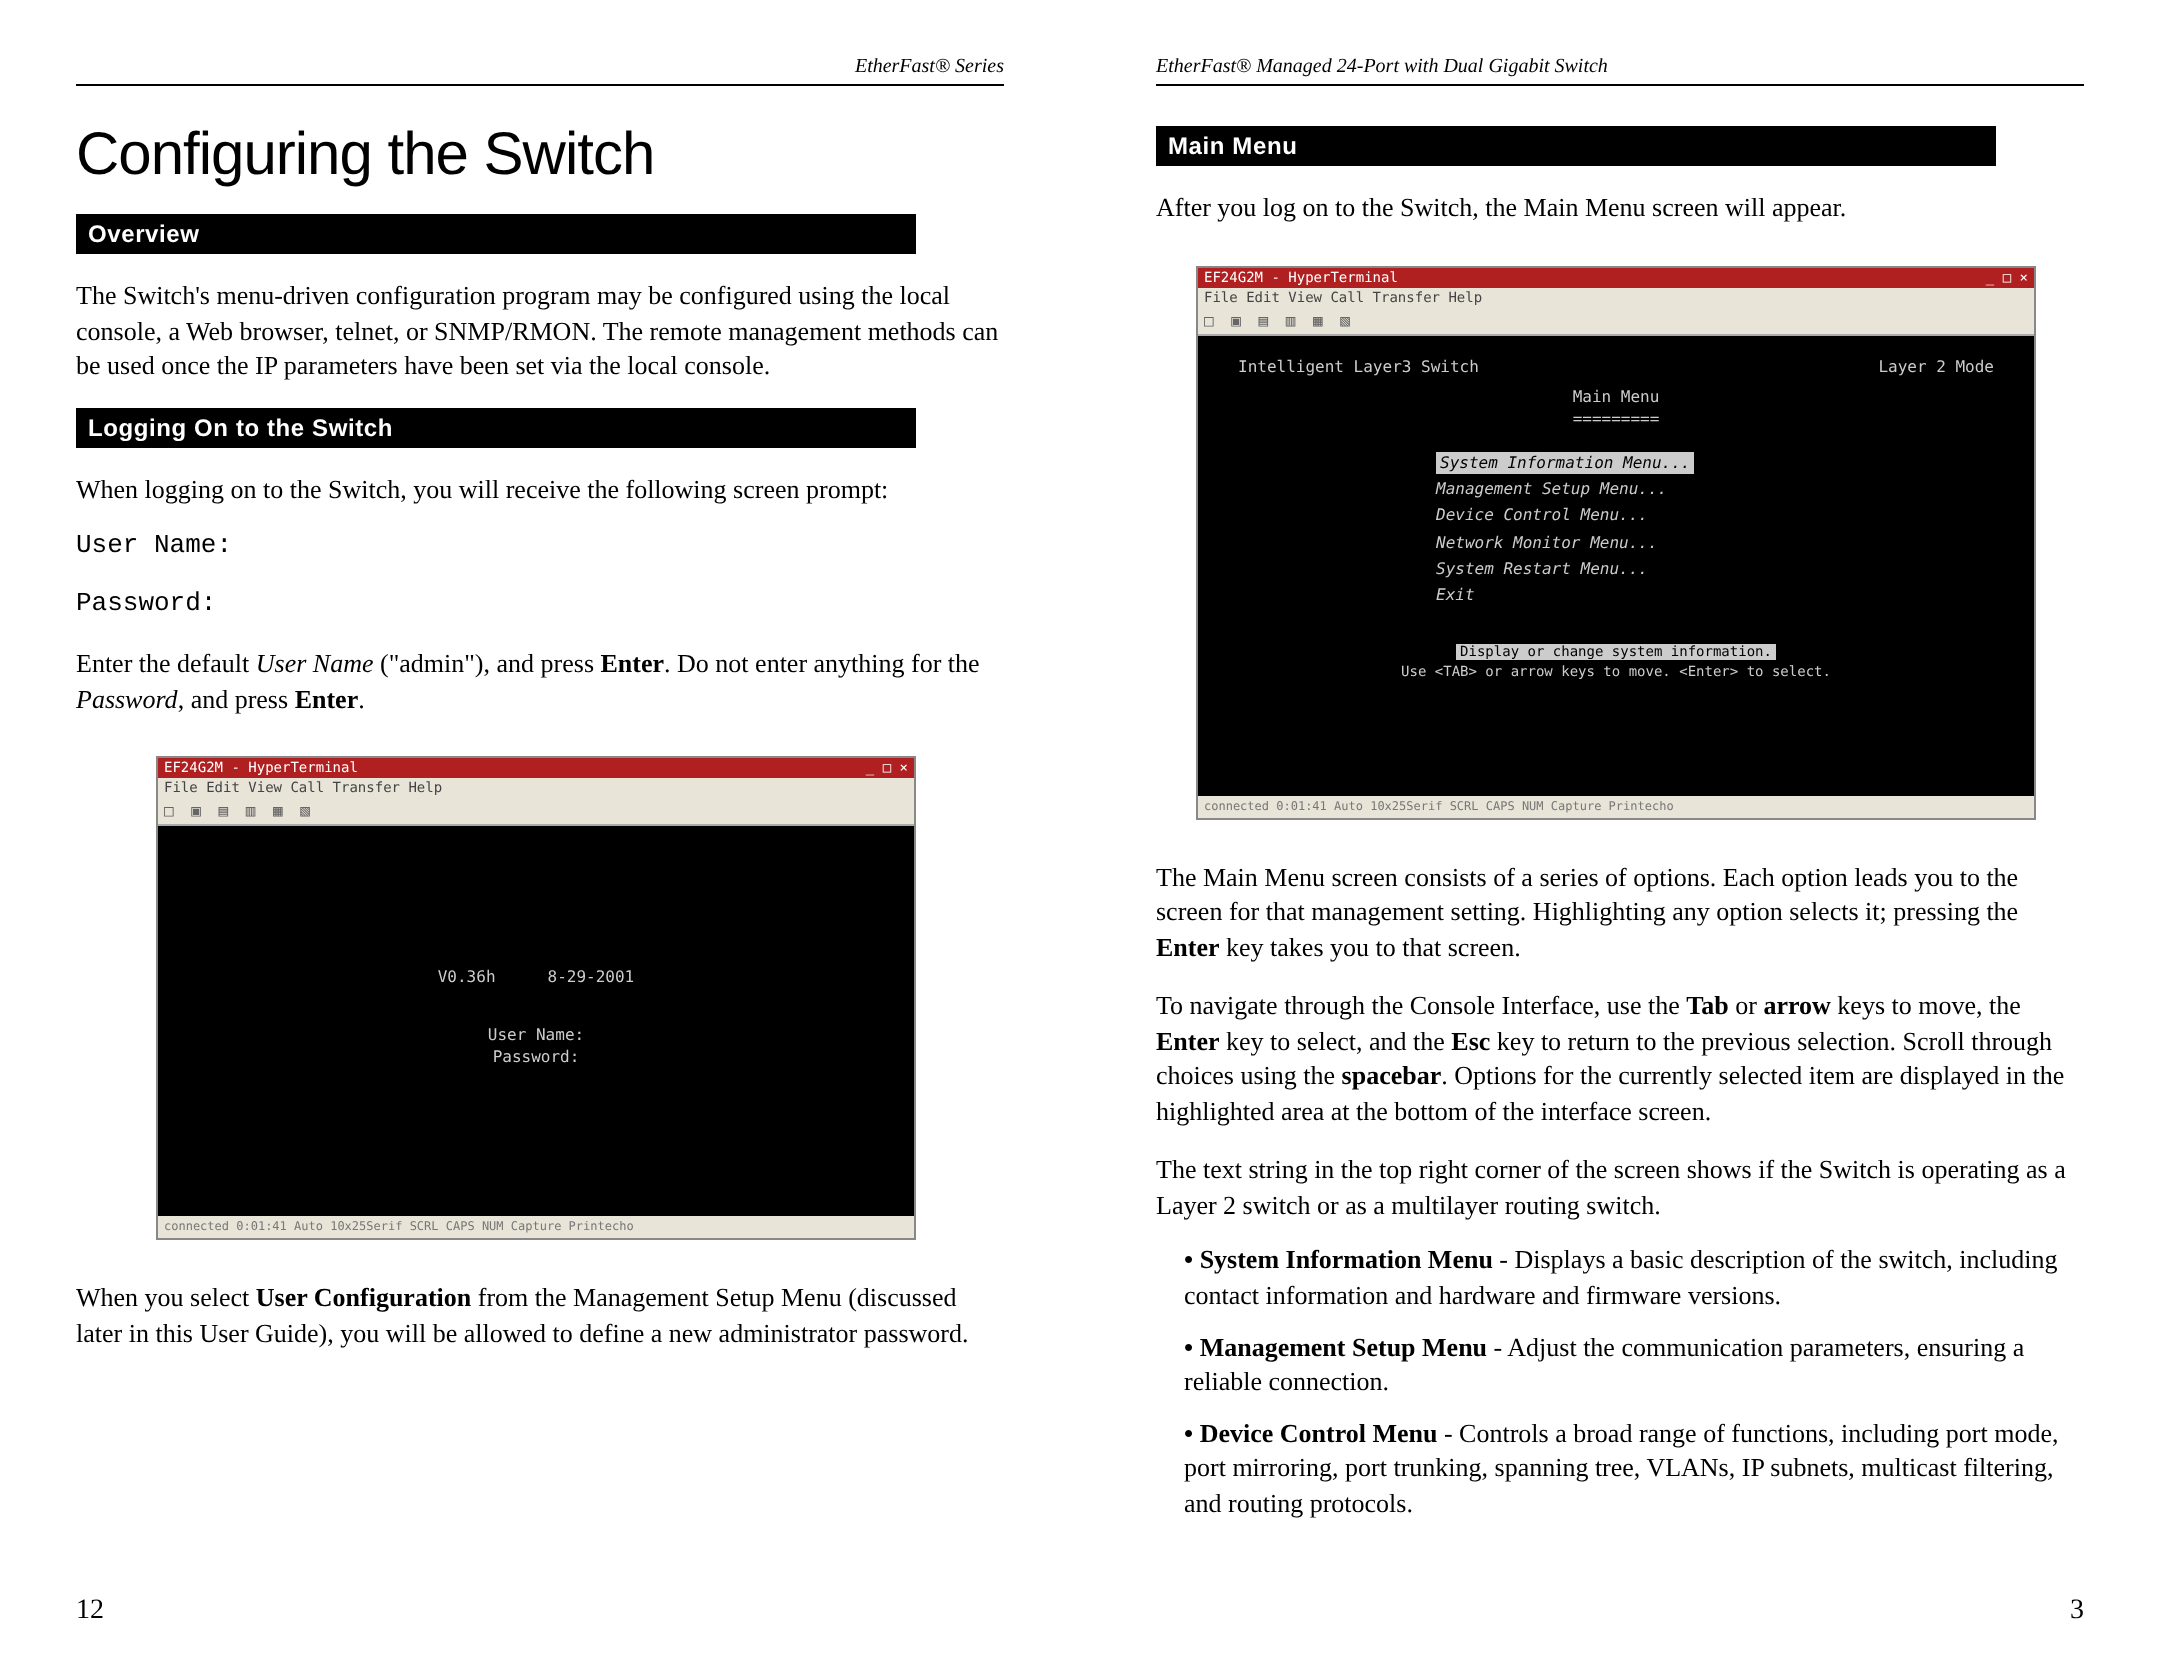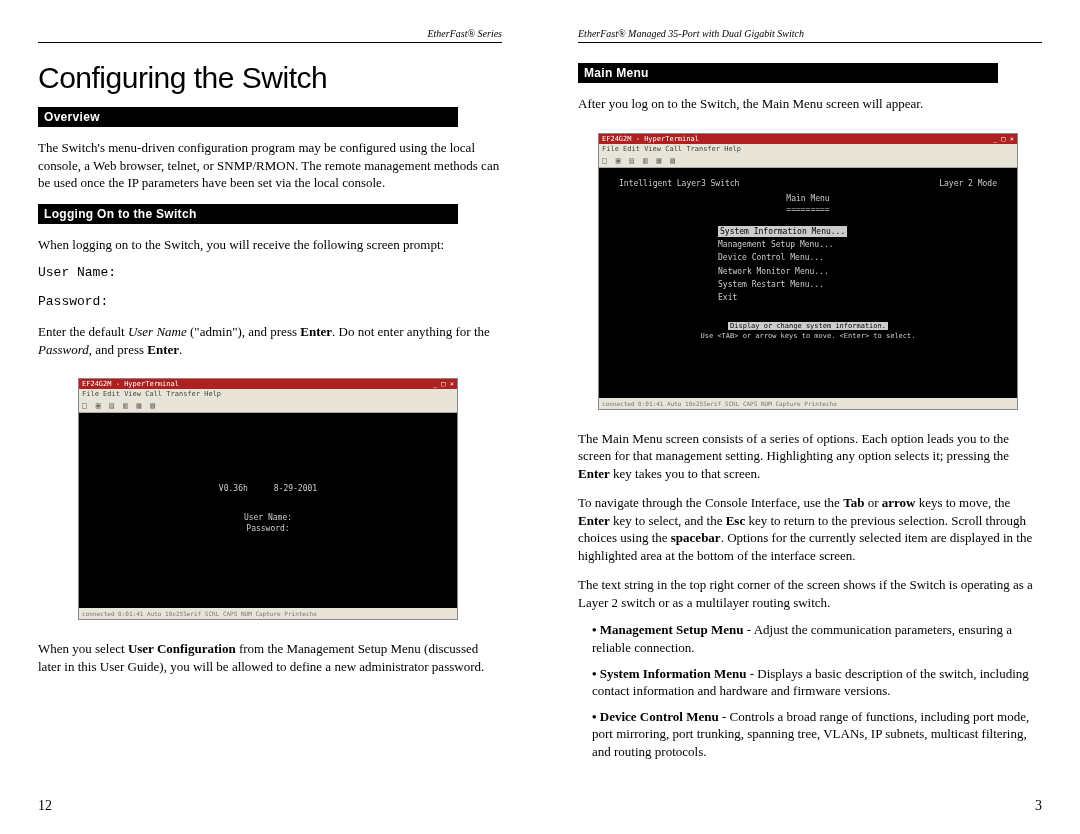--- a/index.html
+++ b/index.html
@@ -111,21 +111,21 @@
   }
   .screen .login-block {
     text-align: center;
     margin-top: 60px;
   }
   .screen .ver-row { display:flex; justify-content:center; gap:26px; }
   .screen .menu-title-row { display:flex; justify-content:space-between; padding: 0 10px; gap: 26px; }
   .screen .menu-header { text-align:center; margin-top:4px; }
   .screen .menu-underline { text-align:center; }
   .screen .menu-items { margin: 10px auto 0 auto; width: 180px; text-align:left; }
-  .screen .menu-items div { padding: 1px 0; }
+  .screen .menu-items div { padding: 1px 0; font-style: italic; }
   .screen .menu-items .sel { background:#ccc; color:#000; display:inline-block; padding:0 2px; }
   .screen .hint { text-align:center; margin-top:18px; font-size:7px; }
   .screen .hint .hl { background:#ccc; color:#000; padding:0 2px;margin-top:15px; }
   .bullets { margin: 4px 0 0 14px; padding:0; }
   .bullets li { font-size:13px; line-height:1.35; margin-bottom:8px; list-style:none; position:relative; padding-left:0; }
   .bullets li::before { content:"• "; font-weight:bold; }
   .pgnum { font-size:14px; margin-top:auto; }
   .pgnum.right { text-align:right; }
   b { font-weight:bold; }
   i { font-style:italic; }
@@ -175,21 +175,21 @@
   </div>
 
   <p>
     <span>When you select </span><b>User Configuration</b><span> from the Management Setup Menu (discussed later in this User Guide), you will be allowed to define a new administrator password.</span>
   </p>
 
   <div class="pgnum">12</div>
 </div>
 
 <div class="page">
-  <div class="hdr hdr-right">EtherFast® Managed 35-Port with Dual Gigabit Switch</div>
+  <div class="hdr hdr-right">EtherFast® Managed 24-Port with Dual Gigabit Switch</div>
 
   <div class="section-bar">Main Menu</div>
   <p>After you log on to the Switch, the Main Menu screen will appear.</p>
 
   <div class="terminal-wrap" style="margin-left:20px; width:420px;">
     <div class="terminal">
       <div class="titlebar">
         <span>EF24G2M - HyperTerminal</span>
           <span>_ □ ×</span>
       </div>
@@ -223,19 +223,19 @@
     <span>The Main Menu screen consists of a series of options. Each option leads you to the screen for that management setting.  Highlighting any option selects it; pressing the </span><b>Enter</b><span> key takes you to that screen.</span>
   </p>
 
   <p>
     <span>To navigate through the Console Interface, use the </span><b>Tab</b><span> or </span><b>arrow</b><span> keys to move, the </span><b>Enter</b><span> key to select, and the </span><b>Esc</b><span> key to return to the previous selection. Scroll through choices using the </span><b>spacebar</b><span>. Options for the currently selected item are displayed in the highlighted area at the bottom of the interface screen.</span>
   </p>
 
   <p>The text string in the top right corner of the screen shows if the Switch is operating as a Layer 2 switch or as a multilayer routing switch.</p>
 
   <ul class="bullets">
+    <li><b>System Information Menu</b><span> - Displays a basic description of the switch, including contact information and hardware and firmware versions.</span></li>
     <li><b>Management Setup Menu</b><span> - Adjust the communication parameters, ensuring a reliable connection.</span></li>
-    <li><b>System Information Menu</b><span> - Displays a basic description of the switch, including contact information and hardware and firmware versions.</span></li>
     <li><b>Device Control Menu</b><span> - Controls a broad range of functions, including port mode, port mirroring, port trunking, spanning tree, VLANs, IP subnets, multicast filtering, and routing protocols.</span></li>
   </ul>
 
   <div class="pgnum right">3</div>
 </div>
 
 </body></html>

